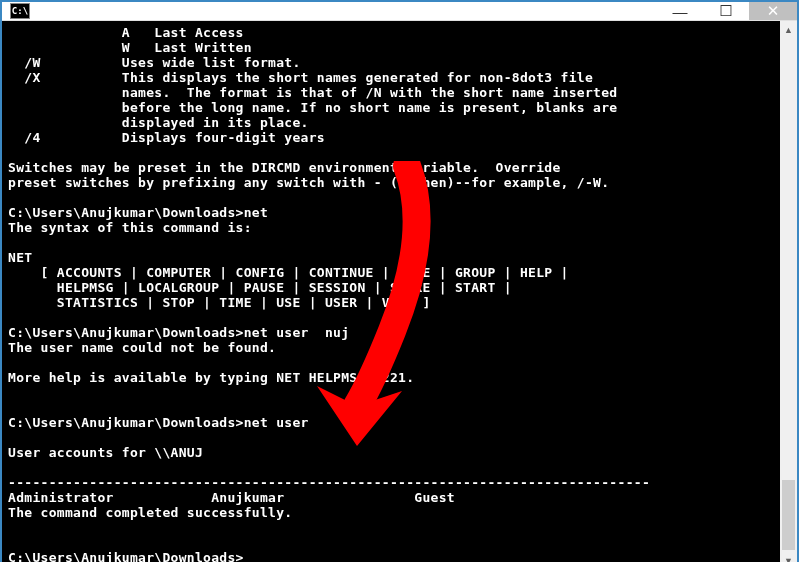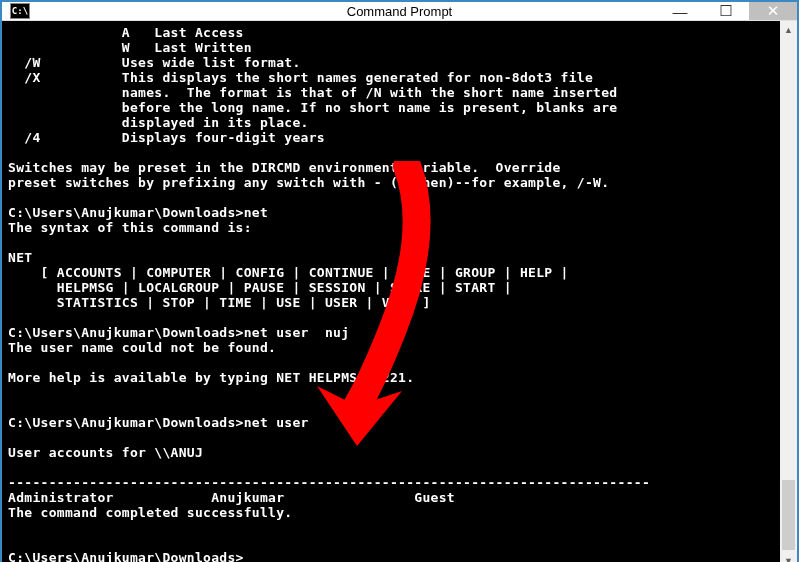--- a/index.html
+++ b/index.html
@@ -18,21 +18,20 @@
     .sbtrack { flex: 1; background: #f0f0f0; position: relative; }
     .sbthumb { position: absolute; left: 2px; right: 2px; bottom: 2px; height: 70px; background: #cdcdcd; }
     .arrow-overlay { position: absolute; top: 140px; left: 310px; pointer-events: none; z-index: 5; }
   </style>
 </head>
 <body>
 
 <div class="window">
   <div class="titlebar">
     <div class="app-icon">C:\</div>
-    <div class="title">Command Prompt</div>
     <div class="winbtns">
       <div class="winbtn">—</div>
       <div class="winbtn">☐</div>
       <div class="winbtn close">✕</div>
     </div>
   </div>
   <div class="content">
     <div class="terminal" id="terminal">              A   Last Access
               W   Last Written
   /W          Uses wide list format.

